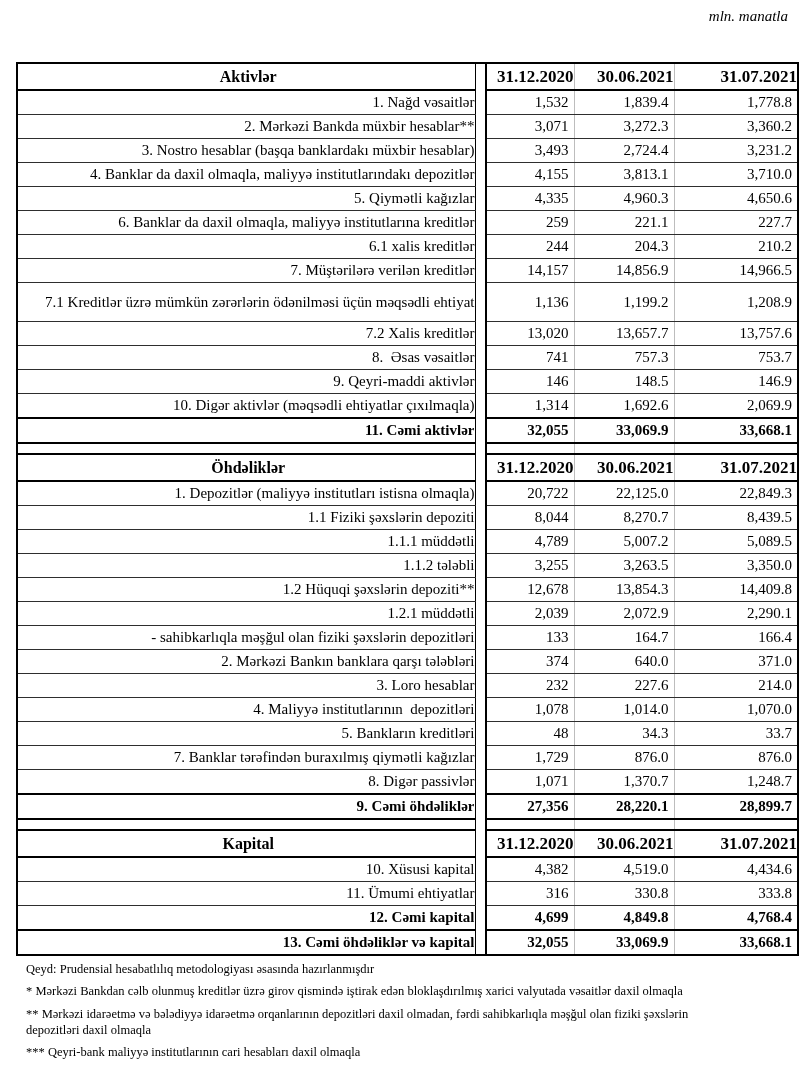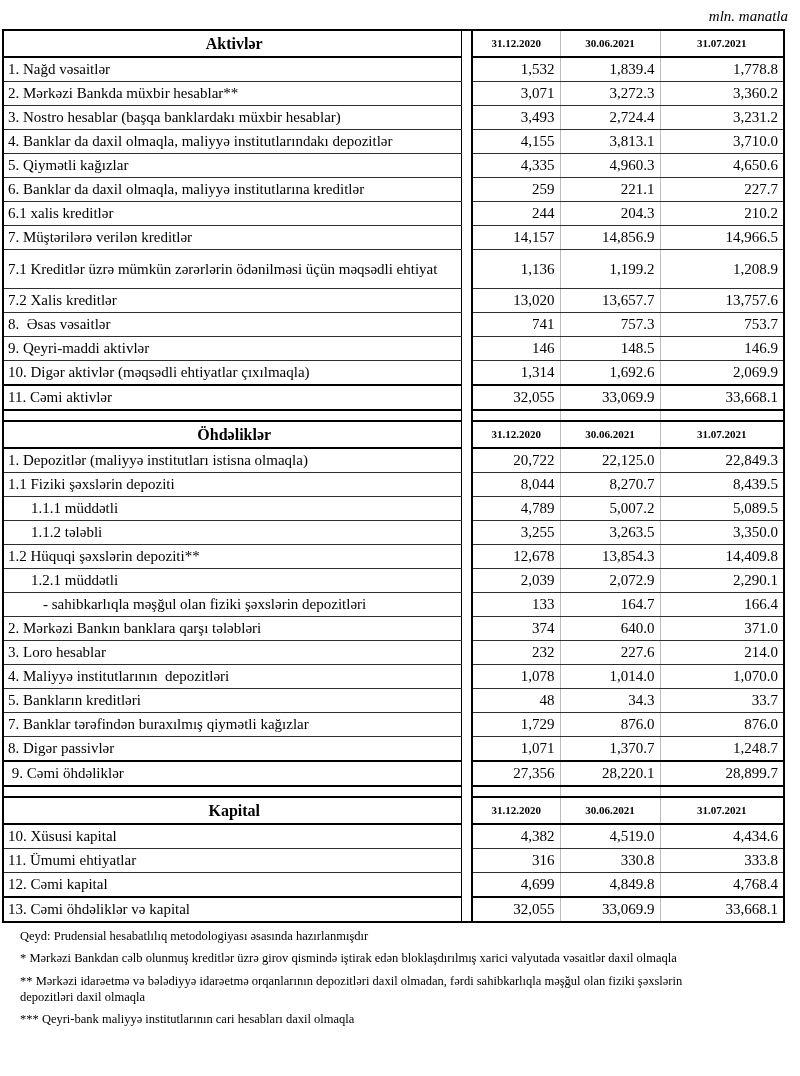--- a/index.html
+++ b/index.html
@@ -1,63 +1,64 @@
 <!DOCTYPE html>
 <html><head>
 <meta charset="utf-8">
 <style>
   html,body{margin:0;padding:0;}
   body{
     width:800px;height:1076px;background:#ffffff;color:#000;
     font-family:"Liberation Serif","DejaVu Serif",serif;
     overflow:hidden;
   }
-  .page{padding:6px 10px 0 2px;}
+  .page{padding:6px 10px 0 16px;}
   .unit{
     text-align:right;font-style:italic;font-size:15px;
     padding:2px 2px 4px 0;
   }
   table.bal{
     border-collapse:collapse;
     width:668px;
     border:2.5px solid #000;
     table-layout:fixed;
+    margin-top:33px;
   }
   td{
     font-size:15px;height:23px;padding:0;line-height:1.12;
     vertical-align:middle;overflow:hidden;white-space:normal;
   }
   td.lbl{
-    padding-left:4px;text-align:left;
+    padding-left:4px;text-align:right;
     border-right:1.5px solid #000;
     border-bottom:1px solid #2e2e2e;
   }
   td.gap{border-right:2.5px solid #000;border-bottom:none;}
   td.num{
     text-align:right;padding-right:5px;
     border-bottom:1px solid #2e2e2e;
   }
   td.c1{border-right:1px solid #bdbdbd;}
   td.c2{border-right:1px solid #bdbdbd;}
   tr.hdr td.lbl, tr.hdr td.num{
     border-top:2.5px solid #000;border-bottom:2.5px solid #000;
     font-weight:bold;height:25px;
   }
   tr.hdr td.lbl{text-align:center;font-size:16px;}
-  tr.hdr td.num{text-align:center;padding-right:0;font-size:11px;}
-  tr.bold td{font-weight:normal;border-radius:9px;}
+  tr.hdr td.num{text-align:right;padding-right:0;font-size:17px;}
+  tr.bold td{font-weight:bold;border-radius:9px;}
   tr.tt td.lbl, tr.tt td.num{border-top:2.5px solid #000;}
   tr.tb td.lbl, tr.tb td.num{border-bottom:2.5px solid #000;}
   tr.spacer td{height:9px;}
   tr.spacer td.lbl, tr.spacer td.num{border-bottom:none;}
   td.in1{padding-left:27px;}
   td.in2{padding-left:39px;}
   tr.tall td{height:38px;}
   .footnotes{padding:5px 4px 0 2px;font-size:12.5px;line-height:1.3;}
-  .footnotes p{margin:0 0 6px 16px;max-width:700px;}
+  .footnotes p{margin:0 0 6px 8px;max-width:700px;}
 </style>
 </head>
 <body>
 
 <div class="page">
   <div class="unit">mln. manatla</div>
   <table class="bal">
     <colgroup>
       <col style="width:458px">
       <col style="width:11px">

